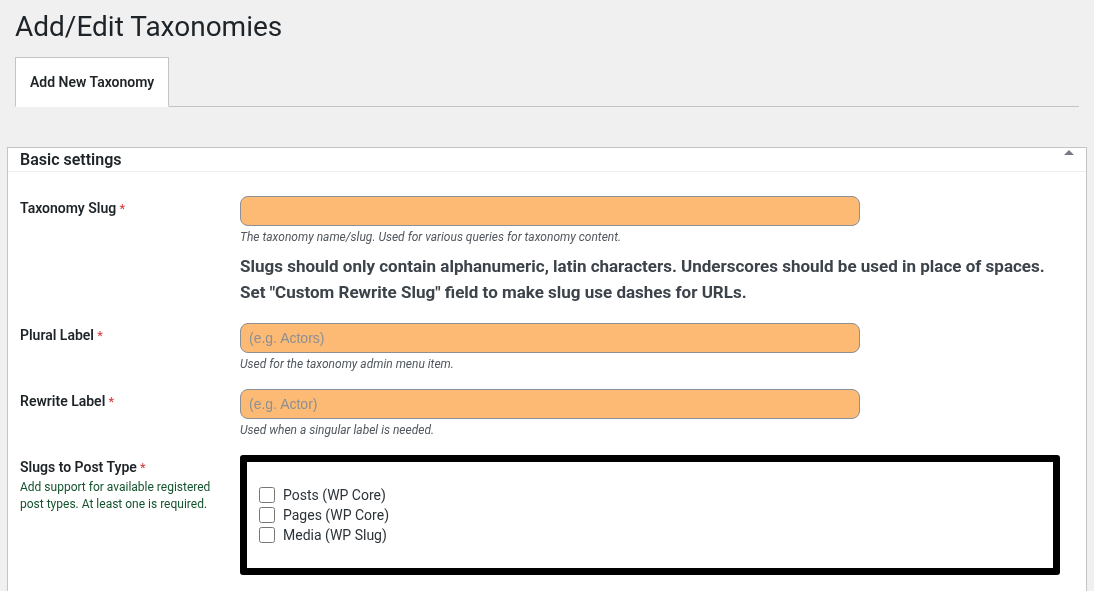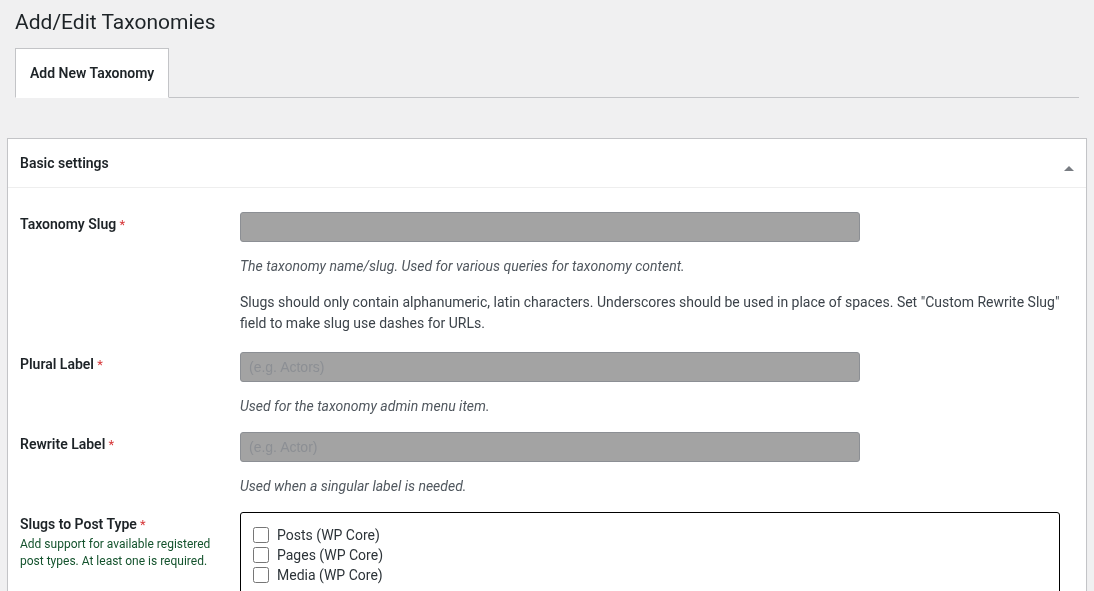--- a/index.html
+++ b/index.html
@@ -10,21 +10,21 @@
     body {
       font-family: -apple-system, BlinkMacSystemFont, "Segoe UI", Roboto, Oxygen-Sans, Ubuntu, Cantarell, "Helvetica Neue", sans-serif;
       background: #f0f0f1;
       color: #1d2327;
       font-size: 13px;
       width: 1094px;
       height: 591px;
       overflow: hidden;
     }
     .page-title {
-      font-size: 21px;
+      font-size: 28px;
       font-weight: 400;
       padding: 9px 0 4px 15px;
       line-height: 1.3;
       margin-bottom: 8px;
     }
     .tabs-wrapper {
       border-bottom: 1px solid #c3c4c7;
       margin: 0 15px;
     }
     .tab {
@@ -43,24 +43,24 @@
     }
     .panel {
       margin: 40px 7px 0 7px;
       background: #fff;
       border: 1px solid #c3c4c7;
       box-shadow: 0 1px 1px rgba(0,0,0,.04);
     }
     .panel-header {
       display: flex;
       justify-content: space-between;
-      align-items: flex-end;
-      padding: 16px 12px;
+      align-items: flex-start;
+      padding: 2px 12px;
       border-bottom: 1px solid #eee;
-      font-size: 14px;
+      font-size: 16px;
       font-weight: 600;
       cursor: pointer;
     }
     .caret {
       width: 0;
       height: 0;
       border-left: 5px solid transparent;
       border-right: 5px solid transparent;
       border-bottom: 5px solid #787c82;
     }
@@ -97,44 +97,45 @@
     .field-input-col {
       flex: 1;
     }
     input[type="text"] {
       width: 620px;
       max-width: 100%;
       height: 30px;
       padding: 3px 8px;
       font-size: 14px;
       border: 1px solid #8c8f94;
-      border-radius: 3px;
-      background: #a3a3a3;
+      border-radius: 8px;
+      background: #fdba74;
       color: #2c3338;
     }
     input[type="text"]::placeholder {
       color: #8c8f94;
     }
     .desc-italic {
       font-style: italic;
       color: #50575e;
-      font-size: 14px;
-      margin-top: 16px;
+      font-size: 12px;
+      margin-top: 4px;
     }
     .desc-para {
       color: #3c434a;
-      font-size: 14px;
-      margin-top: 18px;
+      font-size: 17px;
+      margin-top: 10px;
       line-height: 1.5;
       max-width: 820px;
+      font-weight: bold;
     }
     .checkbox-box {
-      border: 1px solid #000000;
+      border: 7px solid #000000;
       border-radius: 3px;
-      padding: 10px 12px;
+      padding: 21px 12px;
       width: 820px;
       max-width: 100%;
     }
     .checkbox-row {
       display: flex;
       align-items: center;
       margin: 4px 0;
     }
     .checkbox-row input[type="checkbox"] {
       width: 16px;
@@ -212,20 +213,20 @@
           <div class="checkbox-row">
             <input type="checkbox" style="">
             <span class="checkbox-label">Posts (WP Core)</span>
           </div>
           <div class="checkbox-row">
             <input type="checkbox" style="">
             <span class="checkbox-label">Pages (WP Core)</span>
           </div>
           <div class="checkbox-row">
             <input type="checkbox" style="">
-            <span class="checkbox-label">Media (WP Core)</span>
+            <span class="checkbox-label">Media (WP Slug)</span>
           </div>
         </div>
       </div>
     </div>
 
   </div>
 </div>
 
 </body></html>

